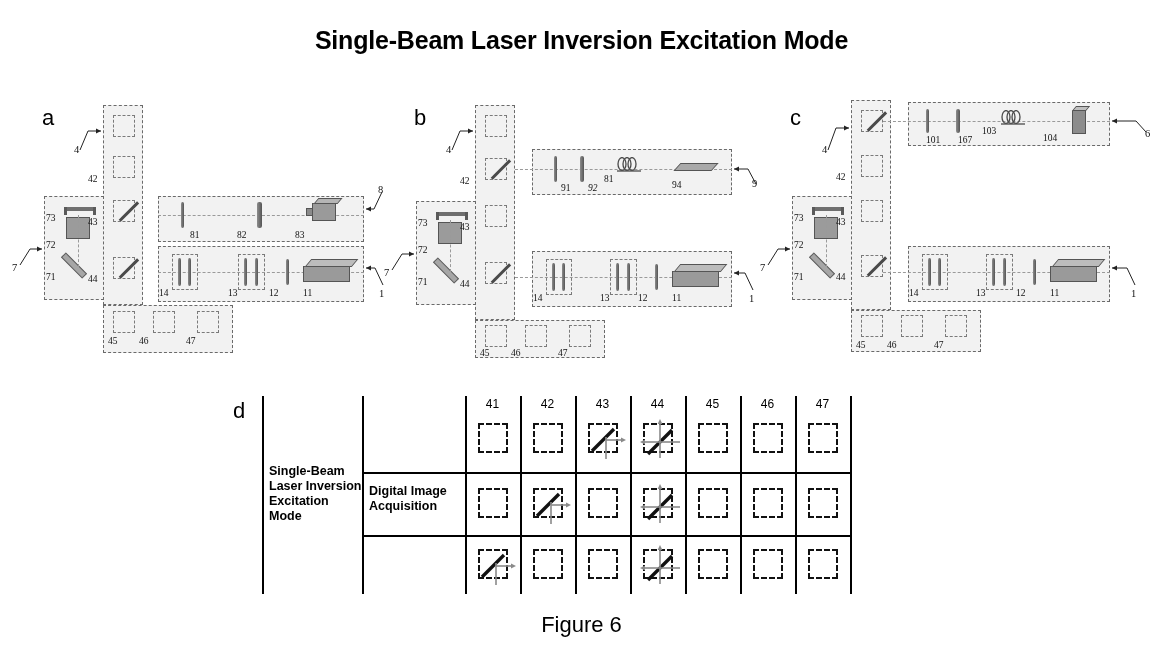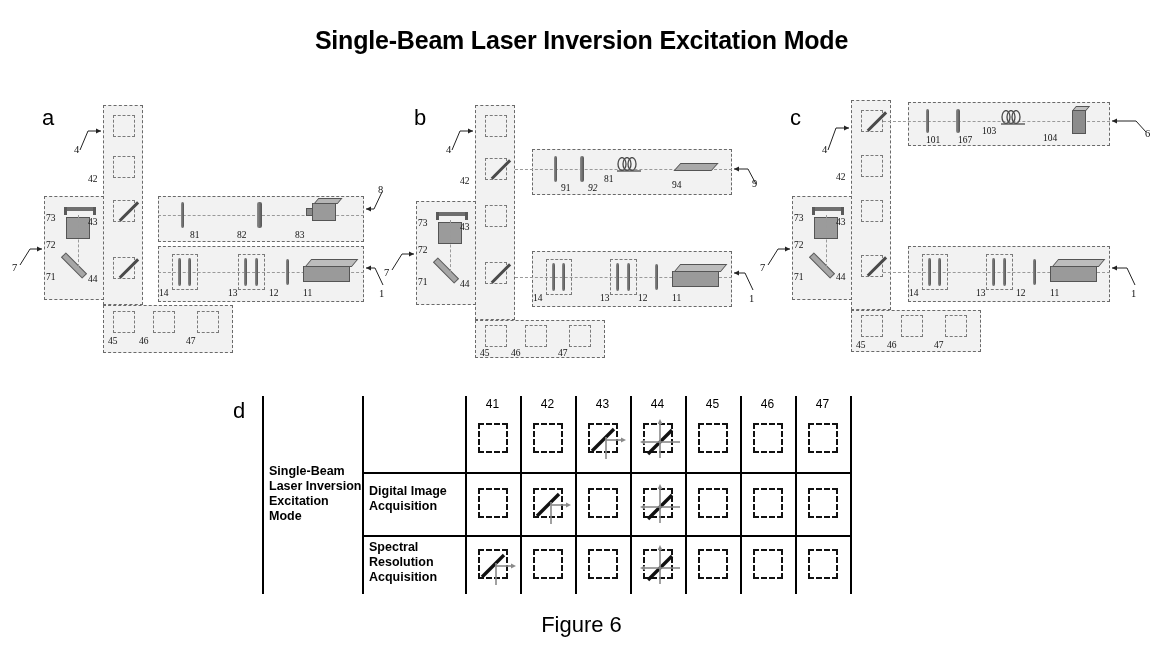--- a/index.html
+++ b/index.html
@@ -365,21 +365,20 @@
   <div class="colhead" style="left:288px;width:55px;">42</div>
   <div class="colhead" style="left:343px;width:55px;">43</div>
   <div class="colhead" style="left:398px;width:55px;">44</div>
   <div class="colhead" style="left:453px;width:55px;">45</div>
   <div class="colhead" style="left:508px;width:55px;">46</div>
   <div class="colhead" style="left:563px;width:55px;">47</div>
 
   <div class="modelabel" style="left:37px;top:68px;width:95px;">Single-Beam Laser Inversion Excitation Mode</div>
 
   <div class="rowlabel" style="left:137px;top:88px;width:92px;">Digital Image Acquisition</div>
-  <div class="rowlabel" style="left:137px;top:144px;width:92px;">Spectral Resolution Acquisition</div>
 
   <div class="cellbox" style="left:246px;top:27px;"></div>
   <div class="cellbox" style="left:301px;top:27px;"></div>
   <div class="cellbox" style="left:356px;top:27px;"></div>
   <div class="cellicon" style="left:352px;top:23px;">
     <svg width="44" height="42" viewBox="0 0 44 42">
       <line x1="8" y1="32" x2="30" y2="10" stroke="#111" stroke-width="3.4"></line>
       <line x1="22" y1="21" x2="40" y2="21" stroke="#8a8a8a" stroke-width="1.6"></line>
       <polygon points="42,21 37,18.6 37,23.4" fill="#8a8a8a"></polygon>
       <line x1="22" y1="18" x2="22" y2="40" stroke="#8a8a8a" stroke-width="1.6"></line>

